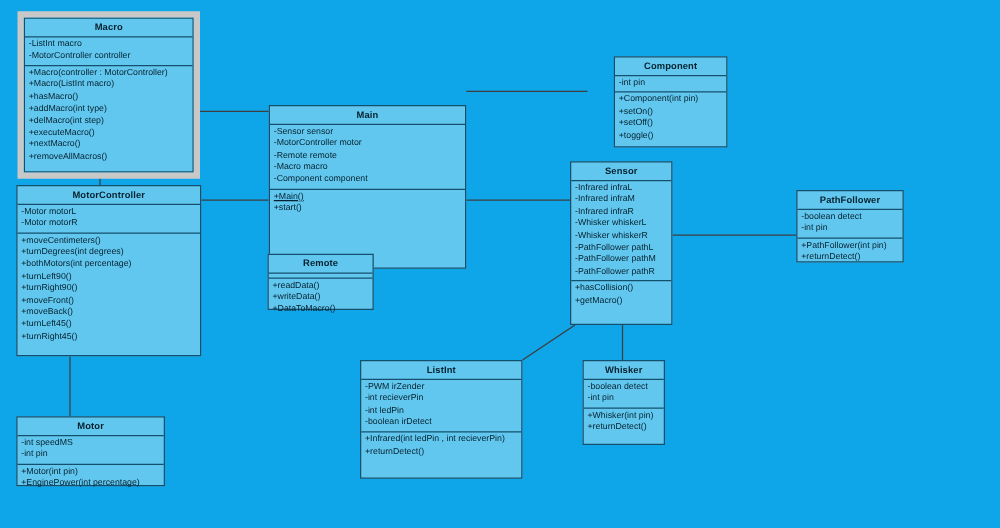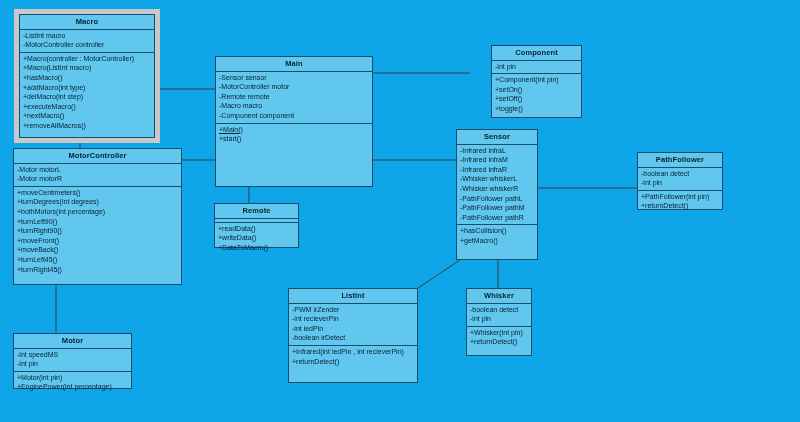--- a/index.html
+++ b/index.html
@@ -91,21 +91,21 @@
           <div class="cls-row">+Macro(controller : MotorController)</div>
           <div class="cls-row">+Macro(ListInt macro)</div>
           <div class="cls-row">+hasMacro()</div>
           <div class="cls-row">+addMacro(int type)</div>
           <div class="cls-row">+delMacro(int step)</div>
           <div class="cls-row">+executeMacro()</div>
           <div class="cls-row">+nextMacro()</div>
           <div class="cls-row">+removeAllMacros()</div>
         </div>
       </div>
-      <div class="uml-class" style="left: 13px; top: 148px; width: 169px; height: 137px;">
+      <div class="uml-class" style="left: 13px; top: 148px; width: 148px; height: 137px;">
         <div class="cls-title">MotorController</div>
         <div class="cls-section cls-attrs">
           <div class="cls-row">-Motor motorL</div>
           <div class="cls-row">-Motor motorR</div>
         </div>
         <div class="cls-section cls-methods">
           <div class="cls-row">+moveCentimeters()</div>
           <div class="cls-row">+turnDegrees(int degrees)</div>
           <div class="cls-row">+bothMotors(int percentage)</div>
           <div class="cls-row">+turnLeft90()</div>
@@ -120,21 +120,21 @@
         <div class="cls-title">Motor</div>
         <div class="cls-section cls-attrs">
           <div class="cls-row">-int speedMS</div>
           <div class="cls-row">-int pin</div>
         </div>
         <div class="cls-section cls-methods">
           <div class="cls-row">+Motor(int pin)</div>
           <div class="cls-row">+EnginePower(int percentage)</div>
         </div>
       </div>
-      <div class="uml-class" style="left: 215px; top: 56px; width: 158px; height: 131px;">
+      <div class="uml-class" style="left: 215px; top: 84px; width: 158px; height: 131px;">
         <div class="cls-title">Main</div>
         <div class="cls-section cls-attrs">
           <div class="cls-row">-Sensor sensor</div>
           <div class="cls-row">-MotorController motor</div>
           <div class="cls-row">-Remote remote</div>
           <div class="cls-row">-Macro macro</div>
           <div class="cls-row">-Component component</div>
         </div>
         <div class="cls-section cls-methods">
           <div class="cls-row static">+Main()</div>

